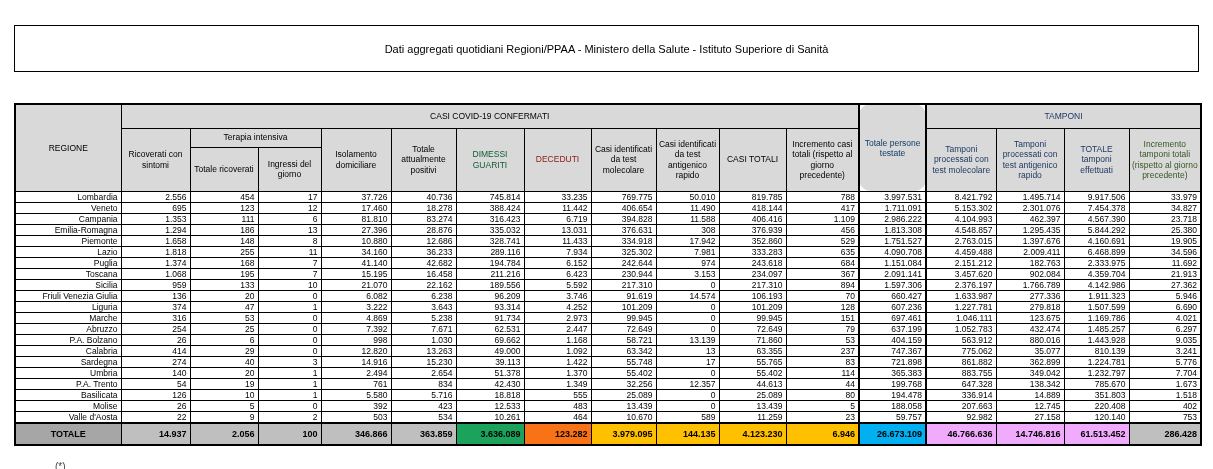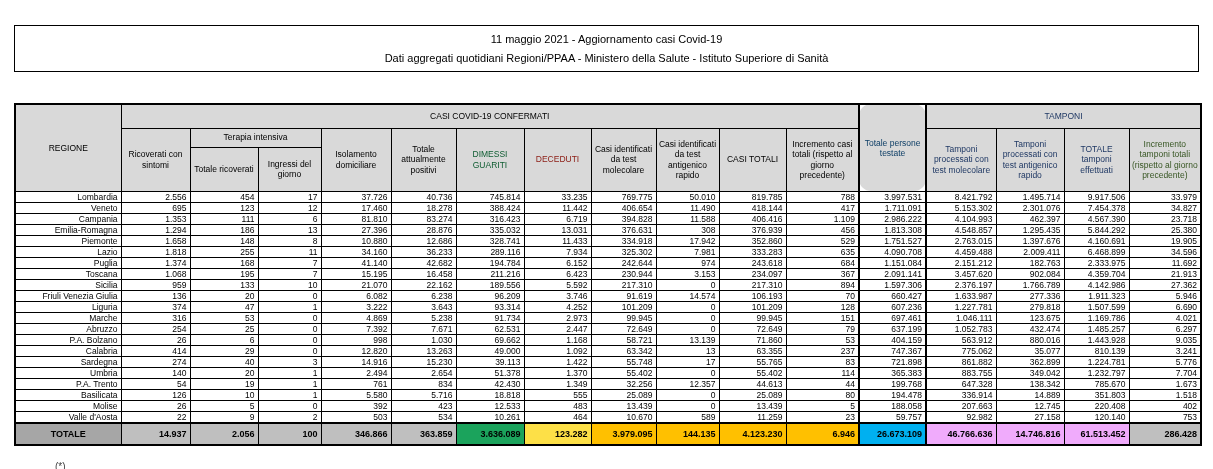--- a/index.html
+++ b/index.html
@@ -27,31 +27,30 @@
   .h-lastcol{background:#d7dbde;color:#375623;}
   .grid tbody td{font-size:8.5px;height:10px;line-height:10px;padding:0 3px;background:#fff;}
   .grid tbody td.region{text-align:right;padding-left:3px;}
   .grid tbody td.num{text-align:right;}
   .col-pt{border-left:2px solid #000 !important;border-right:2px solid #000 !important;}
   .grid tfoot td,.grid tfoot th{font-size:9px;font-weight:bold;height:18px;border-top:2px solid #000;}
   .grid tfoot th.t-label{background:#a6a6a6;text-align:center;}
   .grid tfoot td{text-align:right;padding:0 3px;}
   .t-gray{background:#bfbfbf;}
   .t-green{background:#1ba35c;}
-  .t-red{background:#fde047;}
+  .t-red{background:#f97316;}
   .t-yellow{background:#ffc000;margin-top:20px;}
   .t-cyan{background:#00b0f0;margin-left:24px;}
   .t-blue{background:#f0abfc;}
   .footnote{position:absolute;left:55px;top:461px;font-size:10px;color:#404040;}
 </style>
 </head>
 <body>
 
 <div class="title-box">
-  <div>11 maggio 2021 - Aggiornamento casi Covid-19</div>
   <div>Dati aggregati quotidiani Regioni/PPAA - Ministero della Salute - Istituto Superiore di Sanità</div>
 </div>
 
 <table class="grid">
   <colgroup>
     <col style="width:106px">
       <col style="width:69px">
       <col style="width:68px">
       <col style="width:63px">
     <col style="width:70px">

